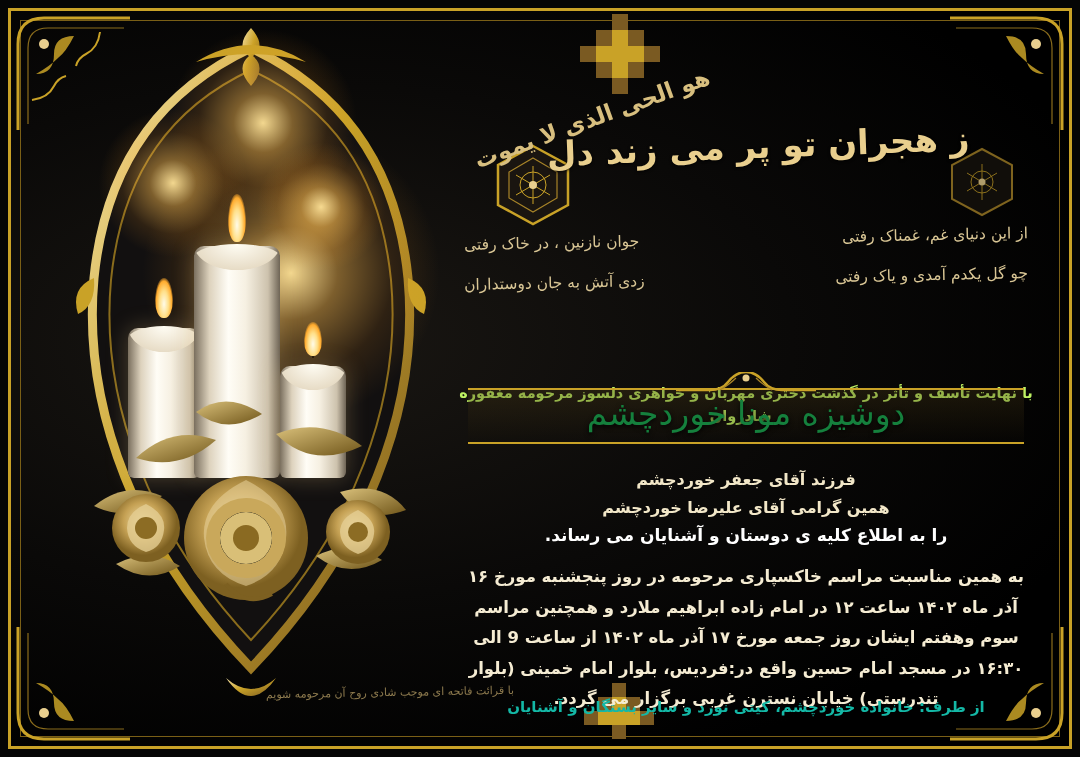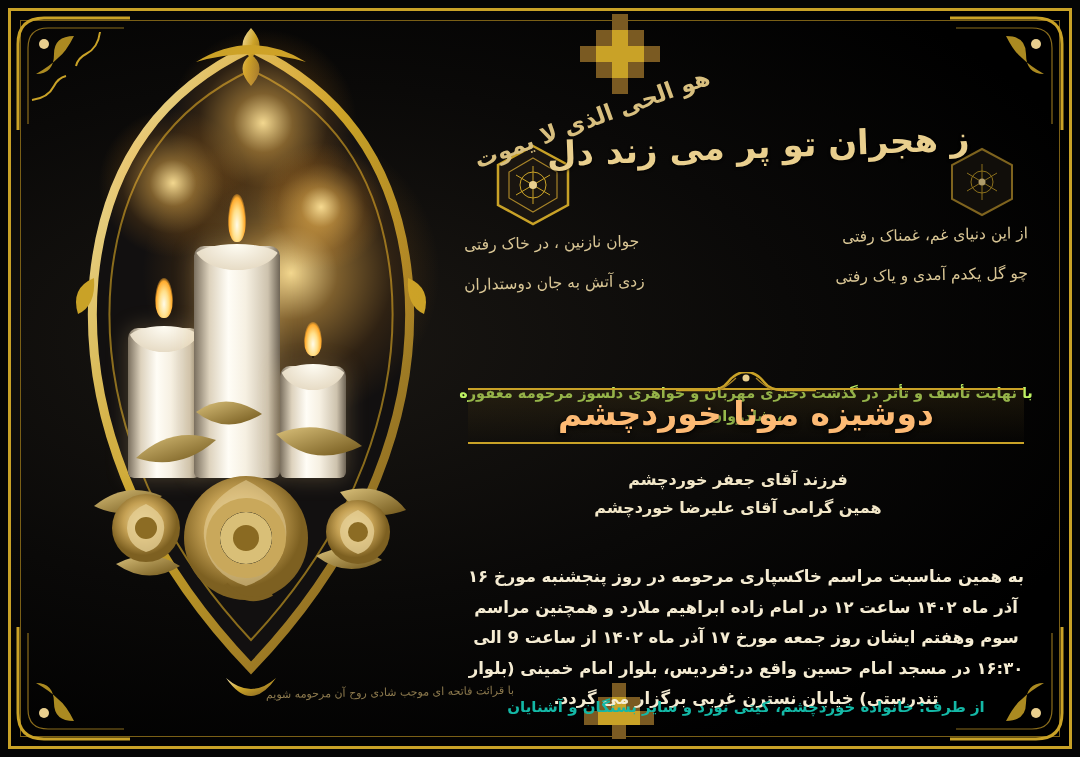--- a/index.html
+++ b/index.html
@@ -226,30 +226,30 @@
     left: 50%;
     margin-left: -70px;
     width: 140px; height: 22px;
   }
   .plaque-crest svg { width:100%; height:100%; display:block; }
   .deceased-name {
     position: absolute;
     left: 0; right: 0; top: 16px;
     text-align: center;
     font-size: 33px;
-    font-weight: bold;
-    color: #fdba74;
+    font-weight: normal;
+    color: #15803d;
     text-shadow: 0 2px 5px rgba(0,0,0,0.95);
     letter-spacing: 0.5px;
   }
 
   .relations {
     position: absolute;
     top: 432px;
-    right: 18px;
+    right: 10px;
     width: 580px;
     font-size: 16px;
     line-height: 1.72;
     color: #f2e7c8;
     font-weight: bold;
   }
   .relations .hl { color: #ffffff; font-size: 17px; }
 
   .body-text {
     position: absolute;
@@ -523,20 +523,21 @@
           <circle cx="70" cy="6" r="3.5" fill="#e9cf8e"></circle>
           <path d="M44 18 q10 -6 16 -12 M96 18 q-10 -6 -16 -12" stroke="#a88428" stroke-width="1.2" fill="none"></path>
         </svg>
       </div>
       <div class="deceased-name">دوشیزه مونا خوردچشم</div>
     </div>
 
     <div class="relations">
       <div>فرزند آقای جعفر خوردچشم</div>
       <div>همین گرامی آقای علیرضا خوردچشم</div>
+      <div class="hl">را به اطلاع کلیه ی دوستان و آشنایان می رساند.</div>
     </div>
 
     <div class="body-text">به همین مناسبت مراسم خاکسپاری مرحومه در روز پنجشنبه مورخ ۱۶ آذر ماه ۱۴۰۲ ساعت ۱۲ در امام زاده ابراهیم ملارد و همچنین مراسم سوم وهفتم ایشان روز جمعه مورخ ۱۷ آذر ماه ۱۴۰۲ از ساعت 9 الی ۱۶:۳۰ در مسجد امام حسین واقع در:فردیس، بلوار امام خمینی (بلوار تندرستی) خیابان نسترن غربی برگزار می گردد.</div>
 
     <div class="from-line">از طرف: خانواده خوردچشم، کیتی نورد و سایر بستگان و آشنایان</div>
   </div>
 
   <div class="footer-note">با قرائت فاتحه ای موجب شادی روح آن مرحومه شویم</div>
 
 </div>

